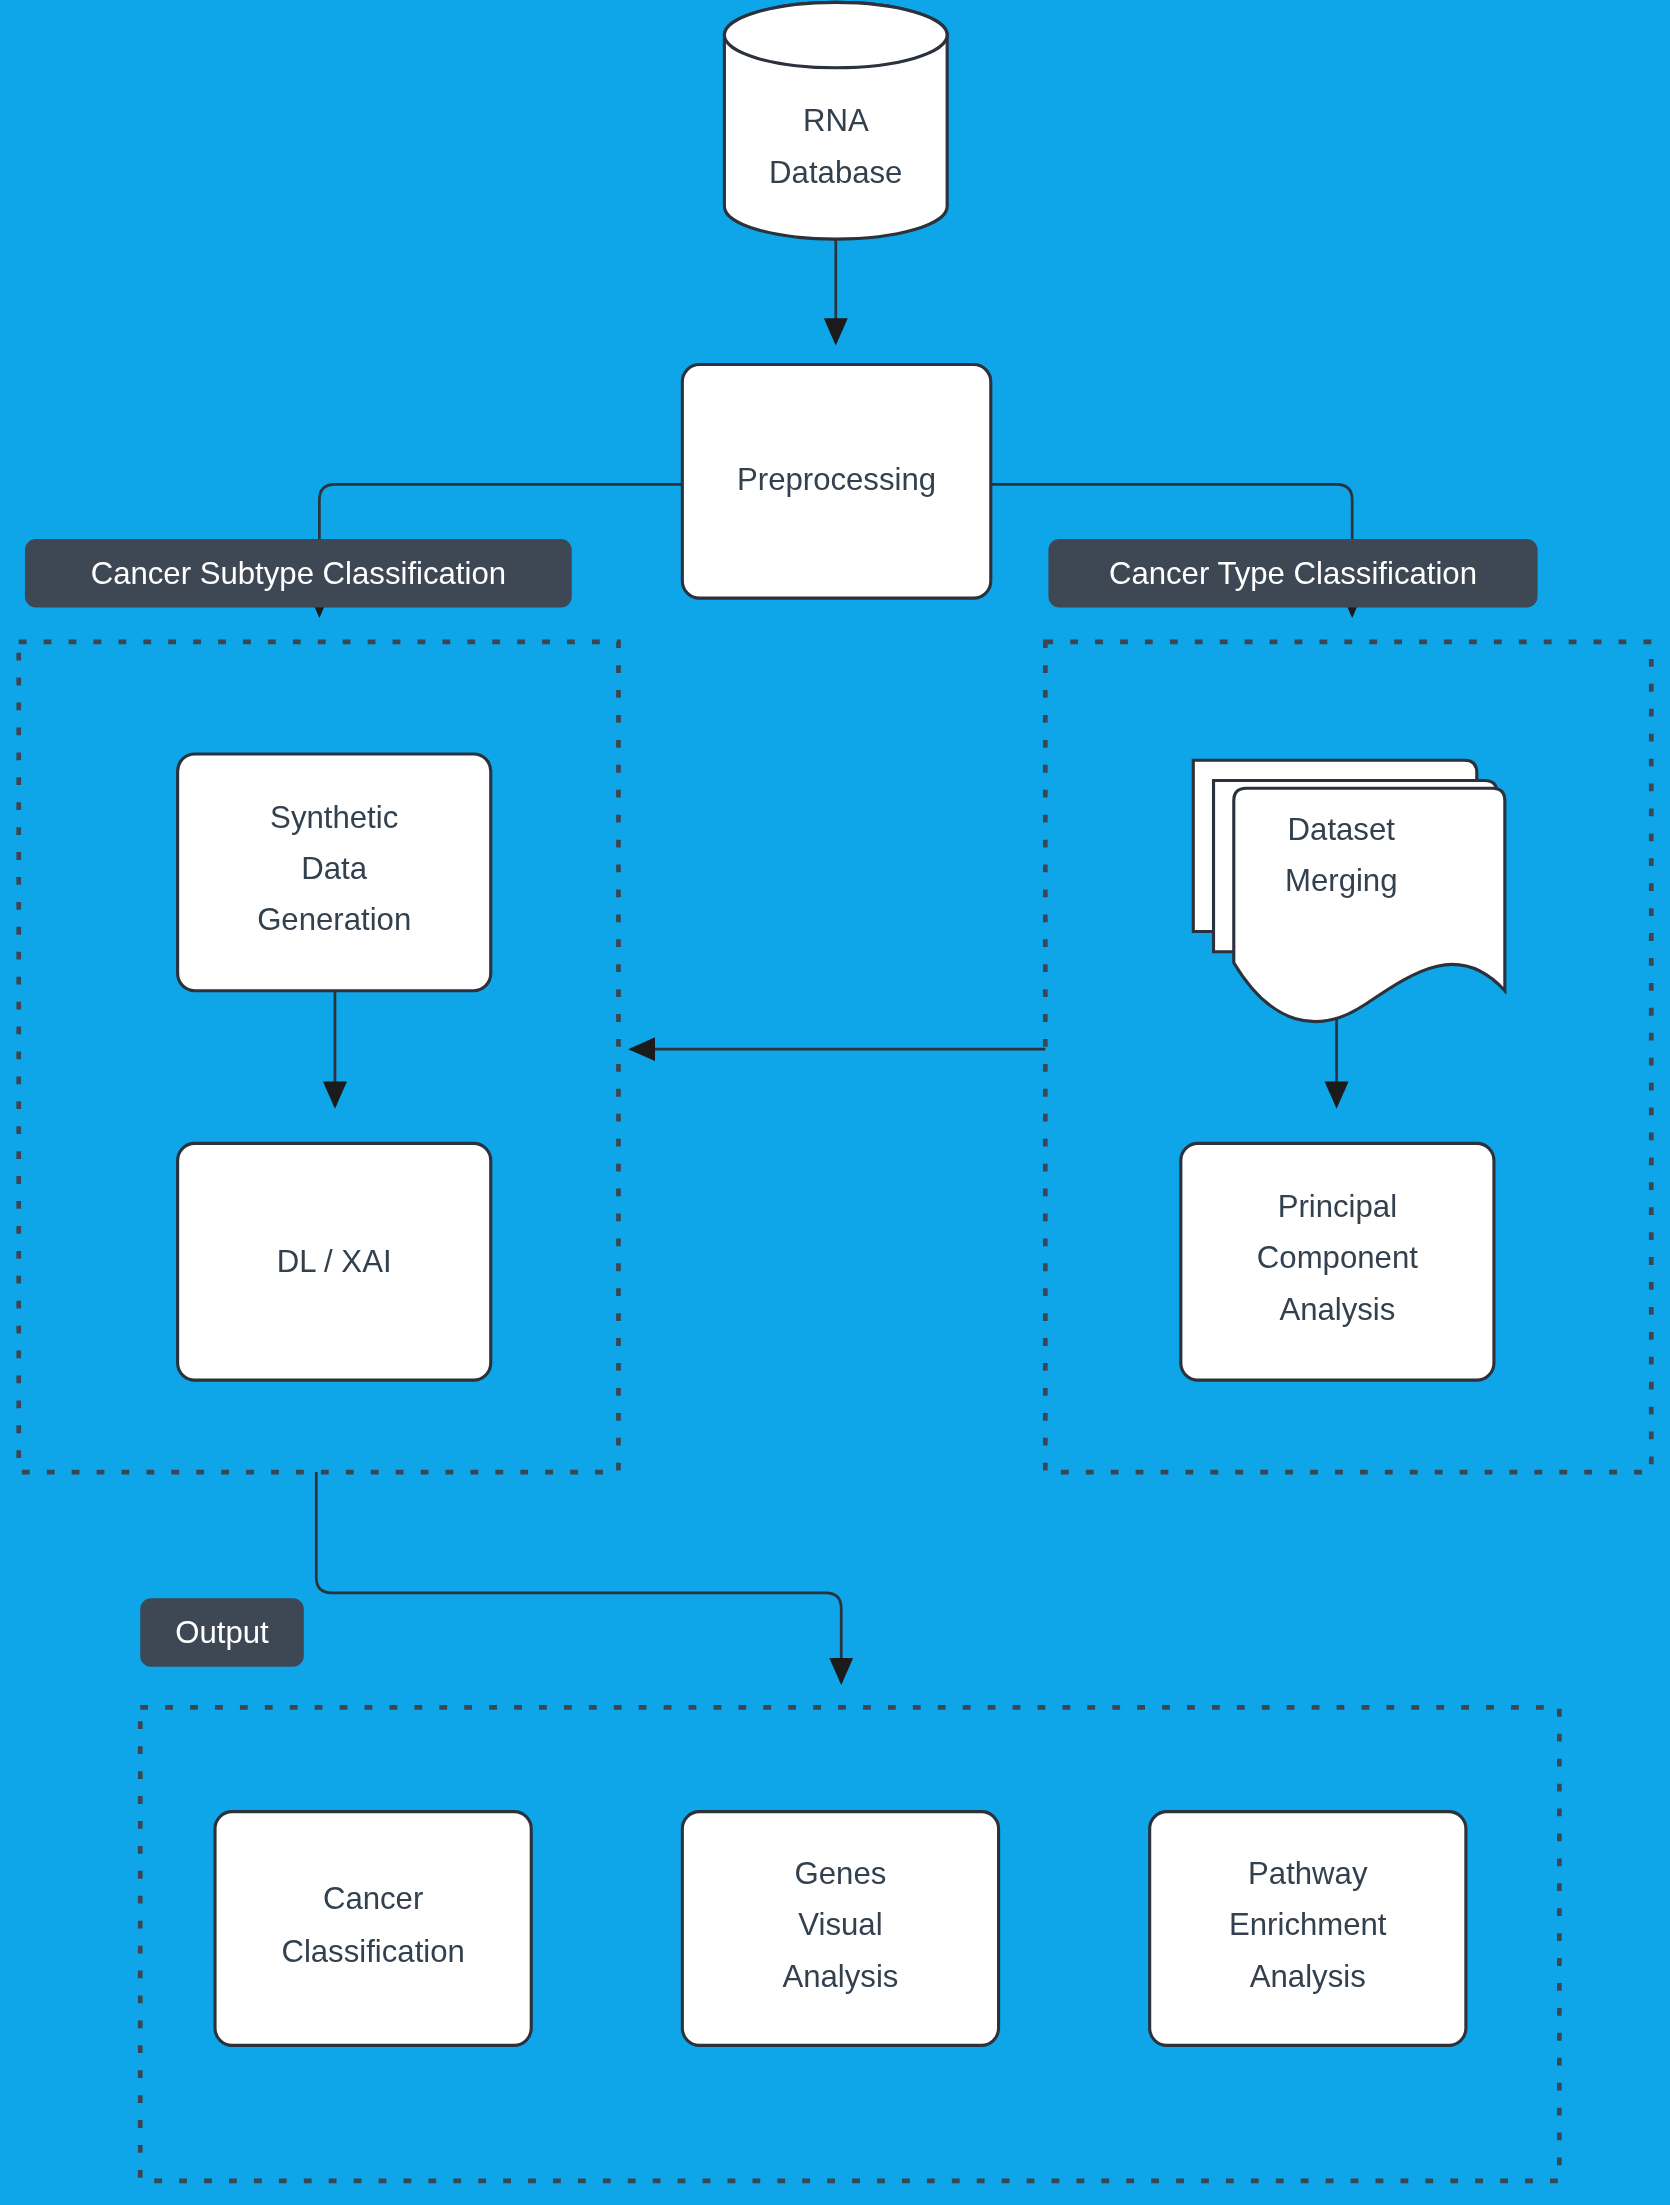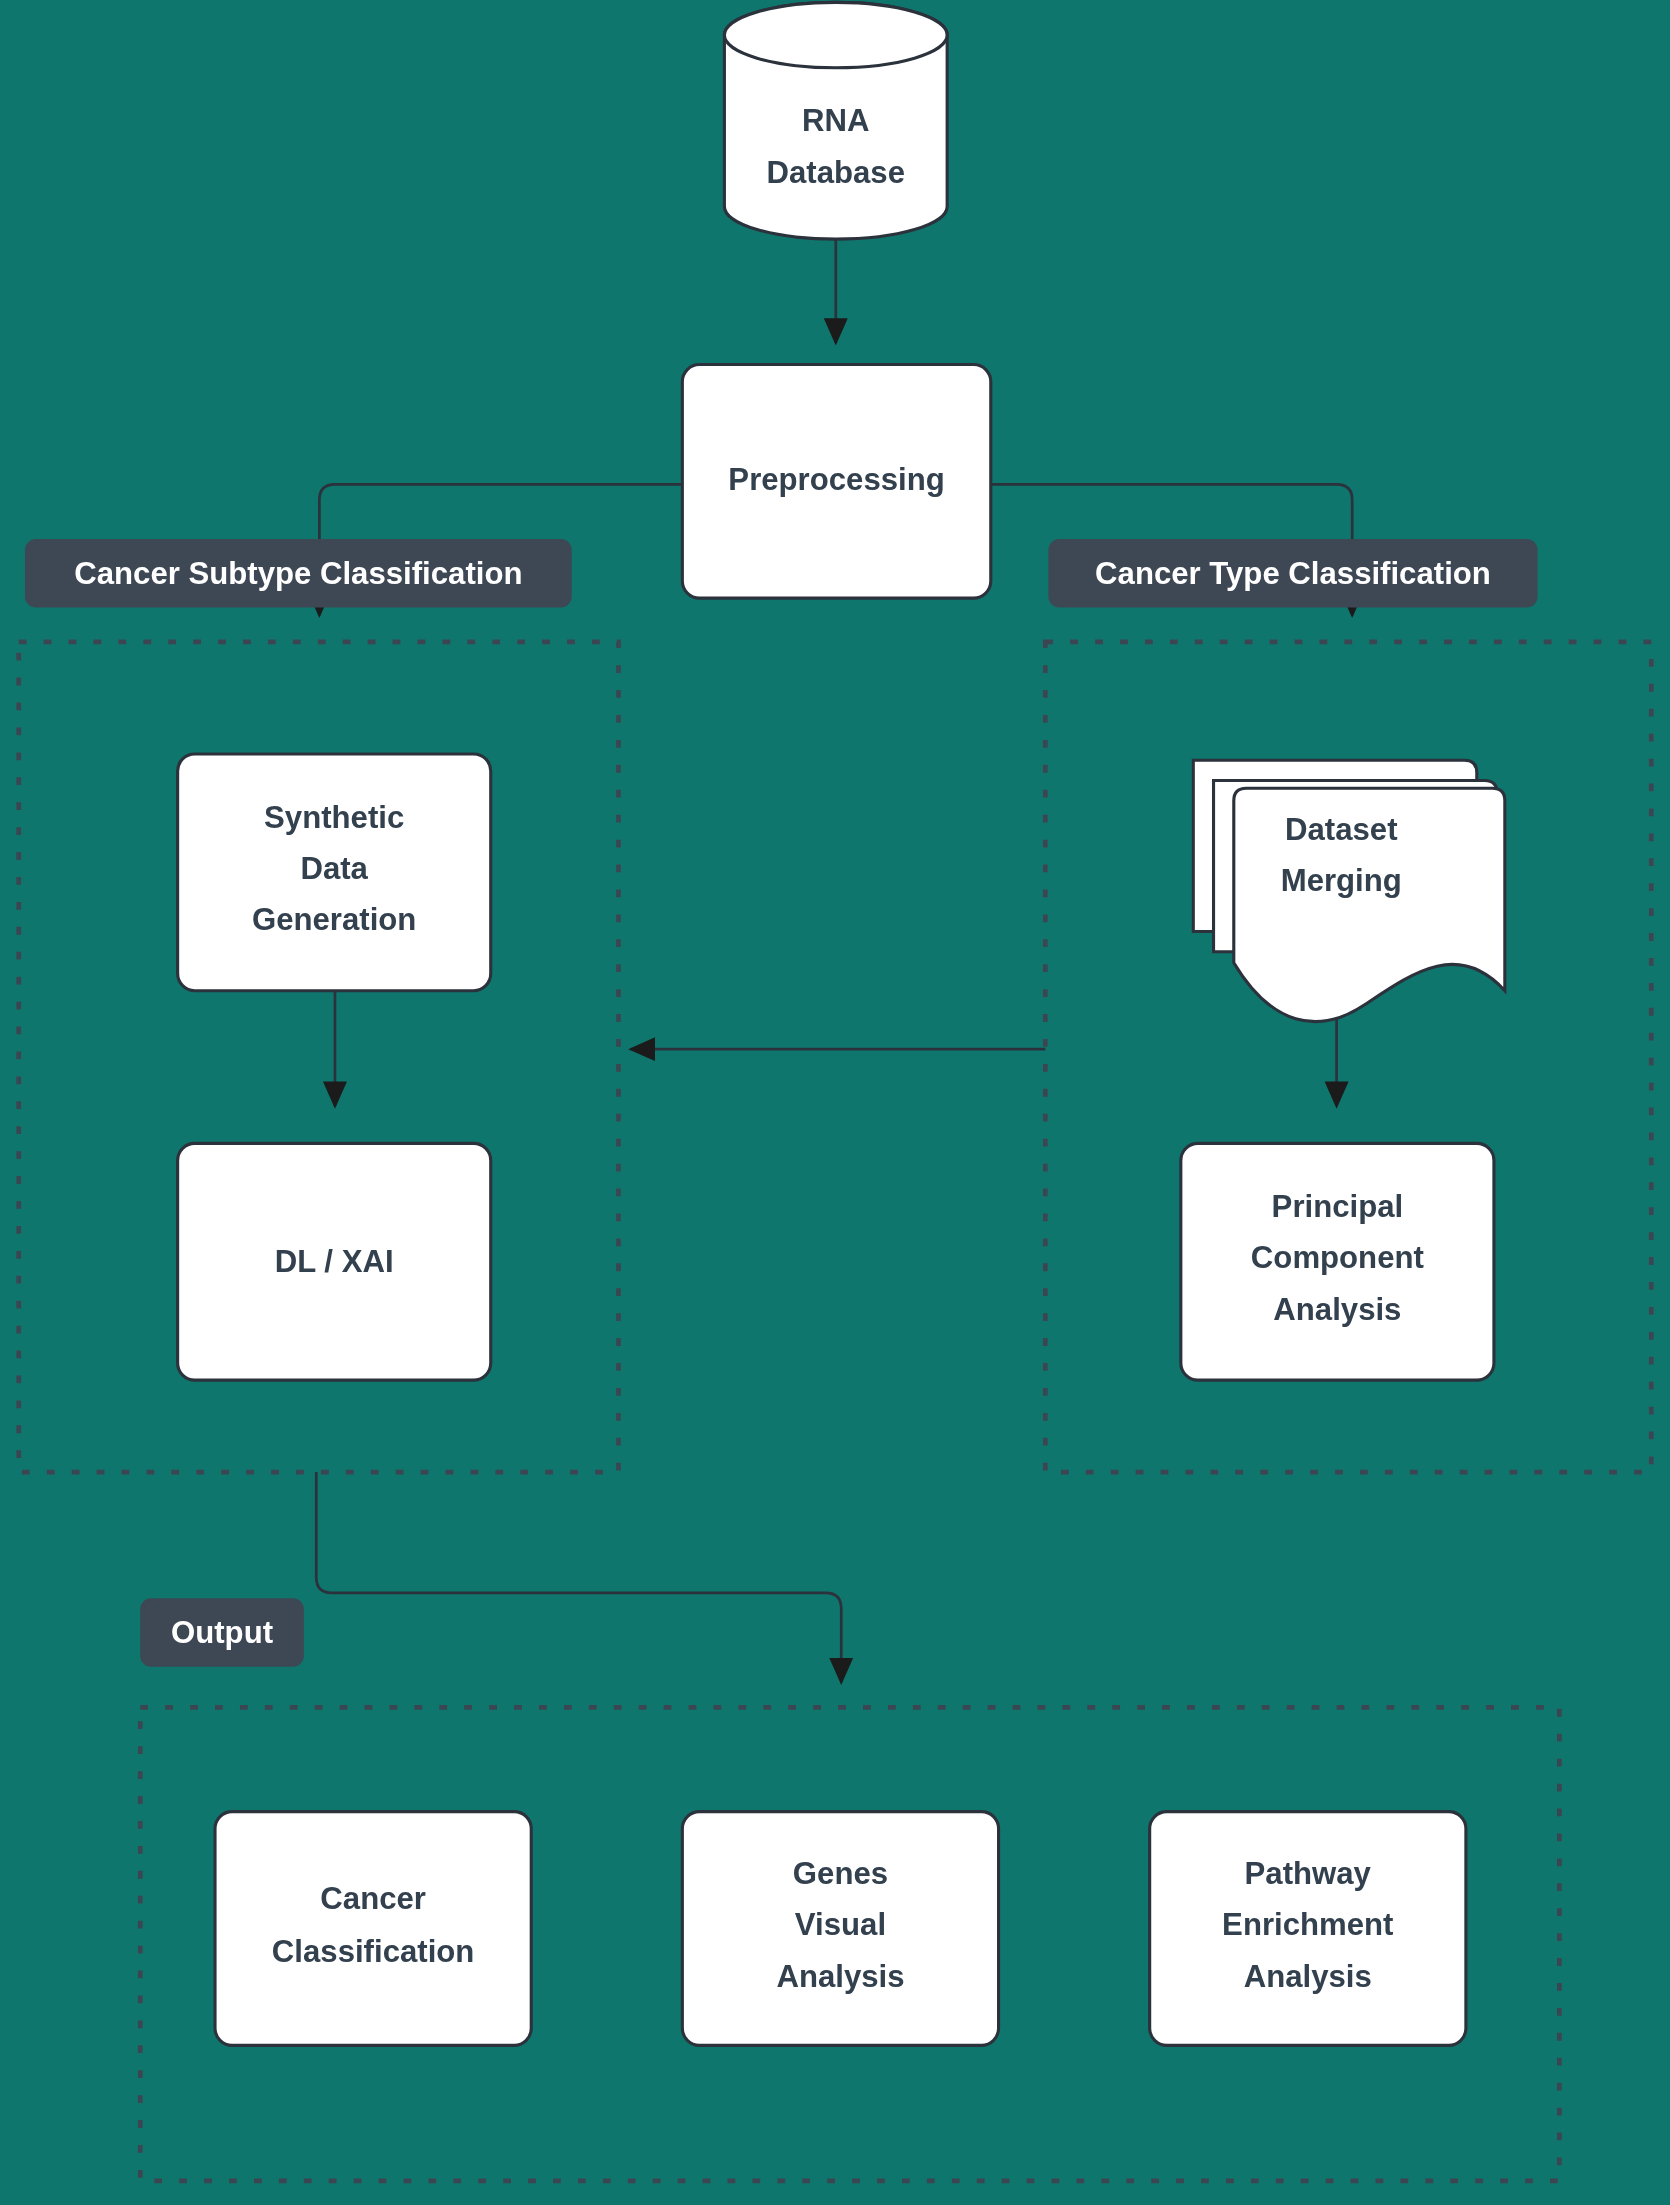--- a/index.html
+++ b/index.html
@@ -7,23 +7,22 @@
     padding: 0;
     background: #ffffff;
   }
   body {
     font-family: "Liberation Sans", sans-serif;
   }
   #canvas {
     position: relative;
     width: 1670px;
     height: 2205px;
-    background: #0f766e;
+    background: #0ea5e9;
     overflow: hidden;
-    font-weight: bold;
   }
   #diagram-svg {
     position: absolute;
     left: 0;
     top: 0;
     width: 1670px;
     height: 2205px;
   }
   .node-shape {
     fill: #ffffff;

